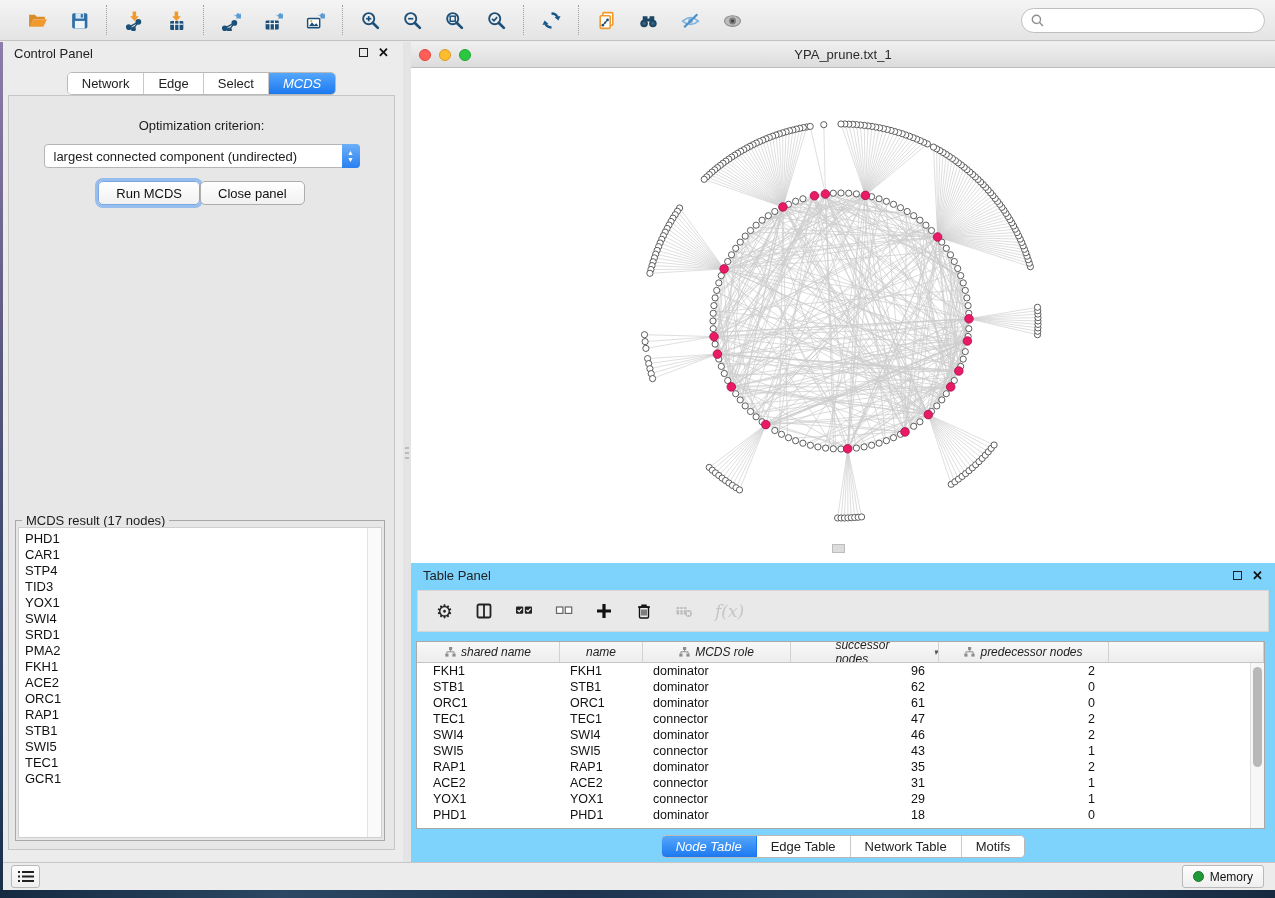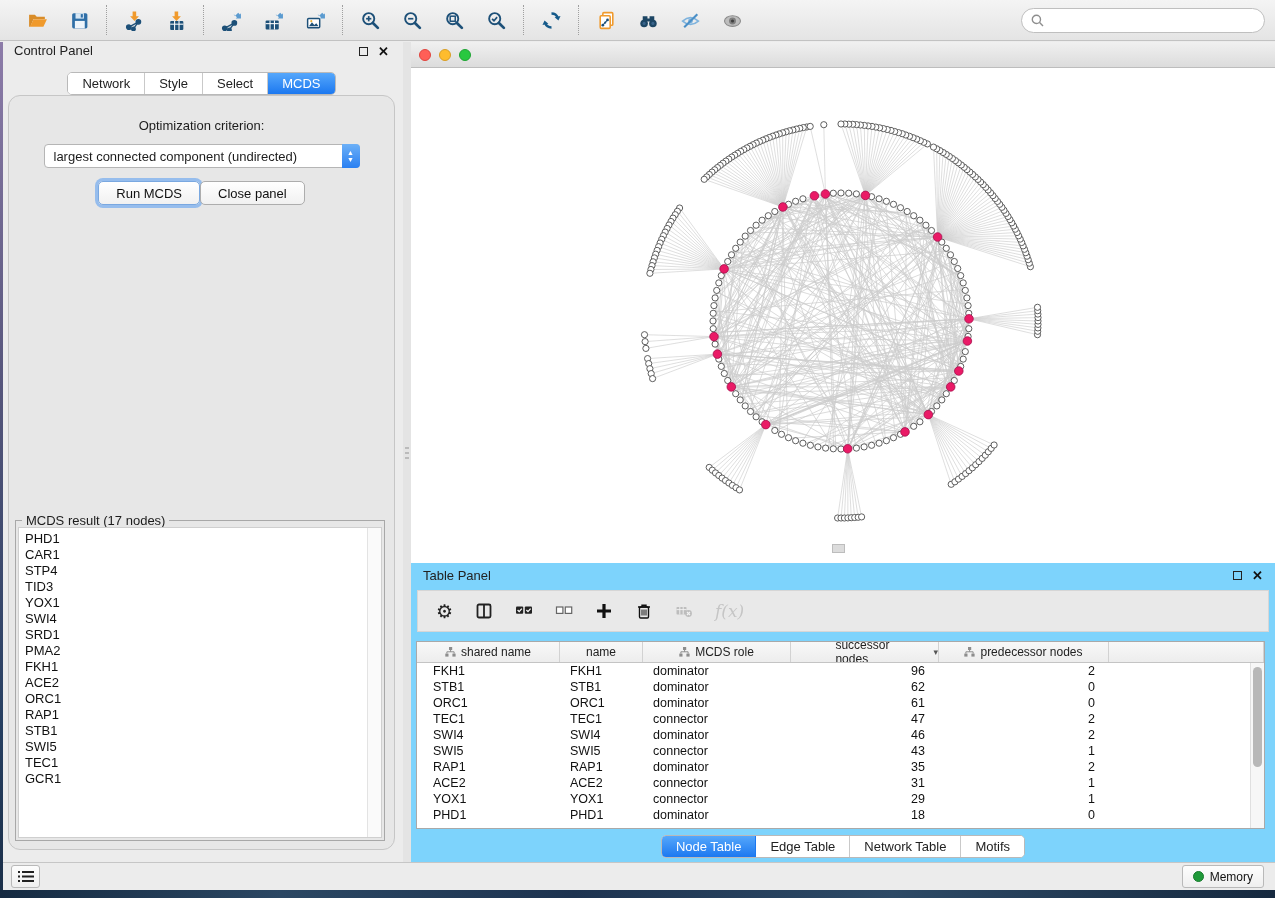--- a/index.html
+++ b/index.html
@@ -19,34 +19,34 @@
   .tb-search input { border:none; outline:none; flex:1; font-size:12px; font-family:"Liberation Sans",sans-serif; background:transparent; }
 
   
   .left-strip { position:absolute; left:0; top:42px; width:3px; height:848px;
     background:linear-gradient(#8d7ca9,#57567c 40%,#274062 80%,#1b2f49); z-index:5; }
   .wallpaper { position:absolute; left:0; top:890px; width:1275px; height:8px;
     background:linear-gradient(90deg,#152a41,#2b4763 22%,#1d3350 45%,#2d4a66 70%,#16293f); }
 
   
   .control-panel { position:absolute; left:0; top:42px; width:403px; height:820px; background:#ececec; }
-  .cp-header { height:28px; display:flex; align-items:flex-end; padding:12px 14px; }
+  .cp-header { height:28px; display:flex; align-items:flex-start; padding:4px 14px; }
   .panel-title { font-size:13px; color:#222; }
   .win-icons { margin-left:auto; display:flex; align-items:center; gap:10px; }
   .float-box { width:9px; height:9px; border:1.5px solid #222; display:inline-block; }
   .close-x { font-size:13px; font-weight:bold; color:#111; line-height:1; }
 
   .seg { display:flex; border:1px solid #b9b9b9; border-radius:5px; overflow:hidden; background:#fff; height:23px; }
   .seg-item { padding:0 14px; display:flex; align-items:center; font-size:13px; color:#222; border-right:1px solid #c9c9c9; background:#fff; }
   .seg-item:last-child { border-right:none; }
-  .seg-item.active { background:linear-gradient(#55a7fb,#1c78f0); color:#fff; border-right-color:#1c78f0; }
+  .seg-item.active { background:linear-gradient(#55a7fb,#1c78f0); color:#fff; border-right-color:#1c78f0;font-style:italic; }
   .cp-tabs { display:flex; justify-content:center; margin-top:2px; position:relative; z-index:2; }
 
   .cp-inner { position:absolute; left:8px; right:8px; top:53px; bottom:12px;
-    background:#e7e7e7; border:1px solid #c6c6c6; border-radius:12px; }
+    background:#e7e7e7; border:1px solid #c6c6c6; border-radius:0; }
   .opt-label { text-align:center; margin-top:22px; font-size:13px; }
   .combo { margin:11px auto 0; width:316px; height:24px; background:#fff; border:1px solid #b5b5b5;
     border-radius:4px; display:flex; align-items:center; position:relative; }
   .combo-text { padding-left:9px; font-size:13px; flex:1; white-space:nowrap; overflow:hidden; }
   .combo-step { width:18px; height:24px; margin-right:-1px; border-radius:0 4px 4px 0;
     background:linear-gradient(#6cb0f7,#2a80f2); display:flex; flex-direction:column; align-items:center; justify-content:center; gap:1px; }
   .combo-step span { color:#fff; font-size:7px; line-height:6px; }
   .cp-buttons { display:flex; justify-content:center; margin-top:13px; }
   .btn { height:24px; padding:0 17px; background:linear-gradient(#ffffff,#f1f1f1); border:1px solid #adadad;
     border-radius:5px; font-size:13px; color:#111; display:flex; align-items:center; }
@@ -81,21 +81,21 @@
   .table-panel { position:absolute; left:411px; top:563px; width:864px; height:299px; background:#7dd3fc; }
   .tp-header { height:25px; display:flex; align-items:center; padding:0 12px; }
   .tp-toolbar { margin:2px 6px 0 6px; height:42px; background:#e9e9e9; border:1px solid #d6d6d6;
     display:flex; align-items:center; gap:22px; padding:0 18px; }
   .tp-tool { display:flex; align-items:center; justify-content:center; }
   .tp-tool.disabled { opacity:.45;justify-content:flex-end; }
   .gear-glyph { font-size:19px; color:#222; line-height:1; }
   .fx-glyph { font-family:"DejaVu Serif", serif; font-style:italic; font-size:17px; color:#9a9a9a; }
 
   .data-table { position:absolute; left:5px; right:10px; top:78px; bottom:33px; background:#fff; border:1px solid #a9a9a9; overflow:hidden; }
-  .thead { display:flex; height:21px; background:linear-gradient(#f8f8f8,#ededed); border-bottom:1px solid #c4c4c4; }
+  .thead { display:flex; height:21px; background:linear-gradient(#f8f8f8,#ededed); border-bottom:1px solid #c4c4c4;font-style:italic; }
   .th { display:flex; align-items:center; justify-content:center; gap:5px; font-size:12px; color:#222;
     border-right:1px solid #d2d2d2; overflow:hidden; }
   .th .sort { font-size:9px; color:#555; }
   .tr { display:flex; height:16px; }
   .td { font-size:12.5px; color:#111; line-height:16px; white-space:nowrap; overflow:hidden; }
   .td.num { text-align:right; padding-right:14px; }
   .td.txt { padding-left:10px; }
   .td.first { padding-left:16px; }
   .tbody-scroll { position:absolute; right:0; top:21px; bottom:0; width:14px; background:#f7f7f7; border-left:1px solid #e0e0e0; }
   .scroll-thumb { position:absolute; left:2px; top:4px; width:9px; height:100px; background:#b8b8b8; border-radius:5px; }
@@ -298,21 +298,21 @@
   <div class="cp-header">
     <span class="panel-title">Control Panel</span>
     <span class="win-icons">
       <span class="float-box"></span>
       <span class="close-x">✕</span>
     </span>
   </div>
   <div class="cp-tabs">
       <div class="seg" id="cp-tabs-seg">
         <div class="seg-item">Network</div>
-        <div class="seg-item">Style</div>
+        <div class="seg-item">Edge</div>
         <div class="seg-item">Select</div>
         <div class="seg-item active">MCDS</div>
       </div>
     </div>
   <div class="cp-inner">
     <div class="opt-label">Optimization criterion:</div>
     <div class="combo">
       <span class="combo-text">largest connected component (undirected)</span>
       <span class="combo-step">
           <span>▲</span>
@@ -349,20 +349,21 @@
     </div>
   </div>
 </div>
 
 <div class="v-splitter">
     <div class="v-grip"></div>
   </div>
 
 <div class="network-panel">
   <div class="net-titlebar">
+    <span class="net-title">YPA_prune.txt_1</span>
     <span class="lights">
       <span class="light red"></span>
       <span class="light yellow"></span>
       <span class="light green"></span>
     </span>
   </div>
   <div class="net-canvas">
     <svg id="graph-svg" width="864" height="494">
         <g stroke="#9a9a9a" stroke-width="0.7" opacity="0.5">
           <line x1="371.9" y1="139.0" x2="304.3" y2="276.9"></line>

